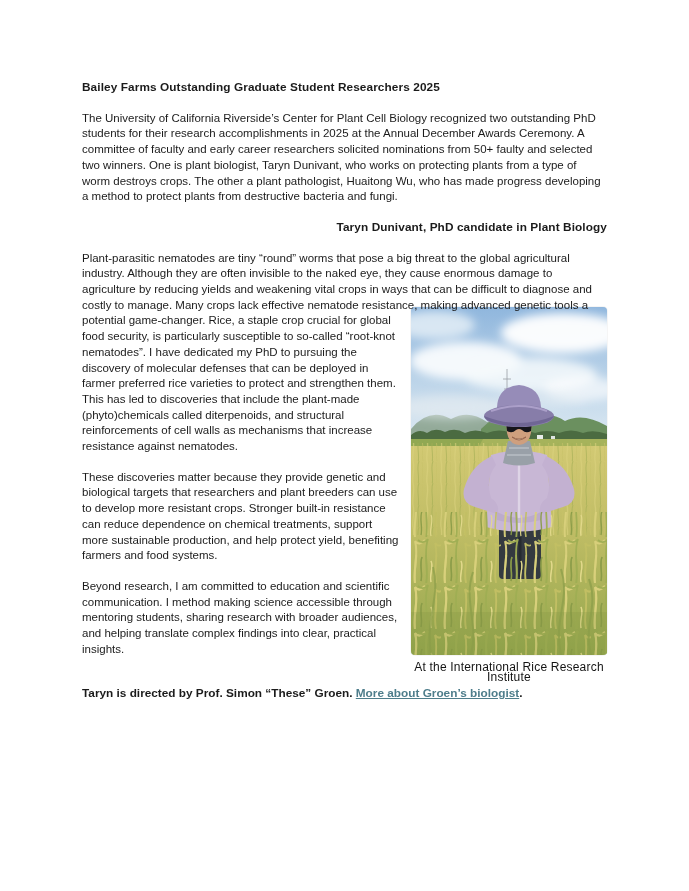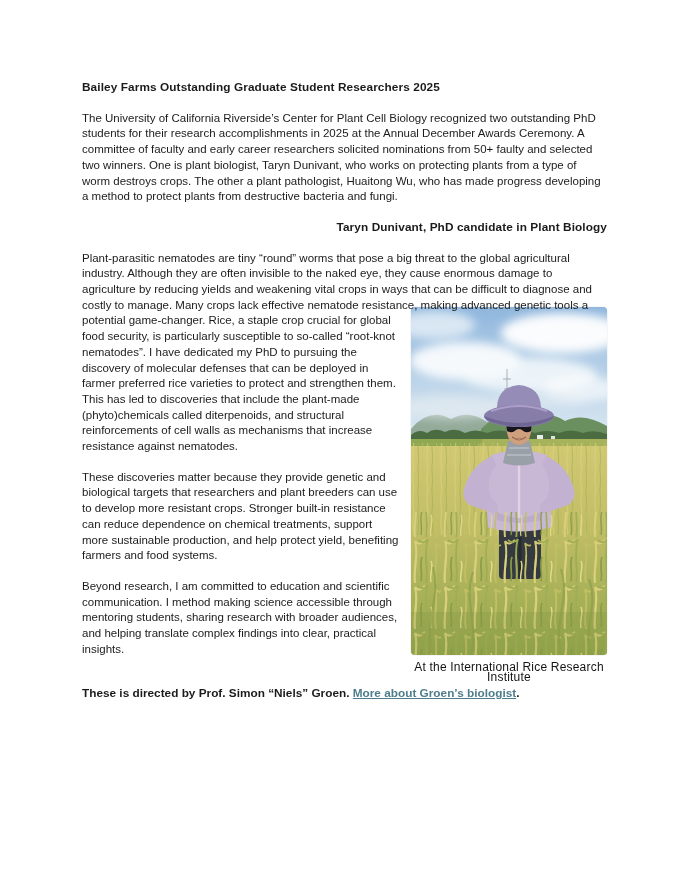--- a/index.html
+++ b/index.html
@@ -198,16 +198,16 @@
         </span>
         <span class="caption">At the International Rice Research Institute</span>
       </span>
       <span>crucial for global food security, is particularly susceptible to so-called “root-knot nematodes”. I have dedicated my PhD to pursuing the discovery of molecular defenses that can be deployed in farmer preferred rice varieties to protect and strengthen them. This has led to discoveries that include the plant-made (phyto)chemicals called diterpenoids, and structural reinforcements of cell walls as mechanisms that increase resistance against nematodes.</span>
     </p>
 
     <p>These discoveries matter because they provide genetic and biological targets that researchers and plant breeders can use to develop more resistant crops. Stronger built-in resistance can reduce dependence on chemical treatments, support more sustainable production, and help protect yield, benefiting farmers and food systems.</p>
 
     <p>Beyond research, I am committed to education and scientific communication. I method making science accessible through mentoring students, sharing research with broader audiences, and helping translate complex findings into clear, practical insights.</p>
 
-    <p class="advisor-line"><span>These is directed by Prof. Simon “Niels” Groen. </span><a class="groen-link" href="#">More about Groen’s biologist</a><span>.</span></p>
+    <p class="advisor-line"><span>Taryn is directed by Prof. Simon “These” Groen. </span><a class="groen-link" href="#">More about Groen’s biologist</a><span>.</span></p>
 
   </div>
 </div>
 
 </body></html>

